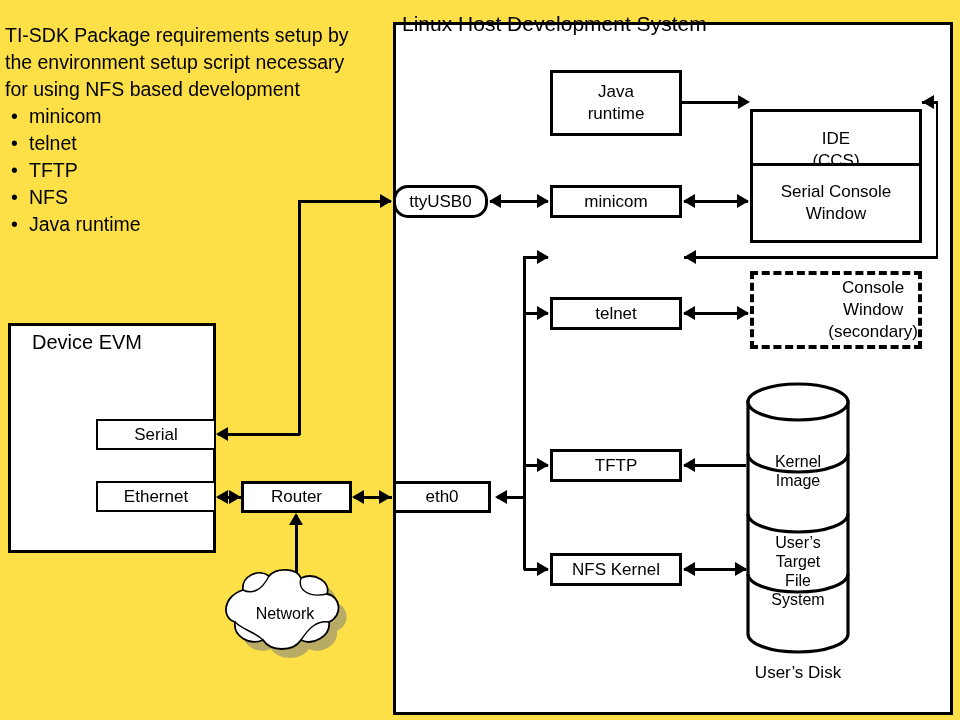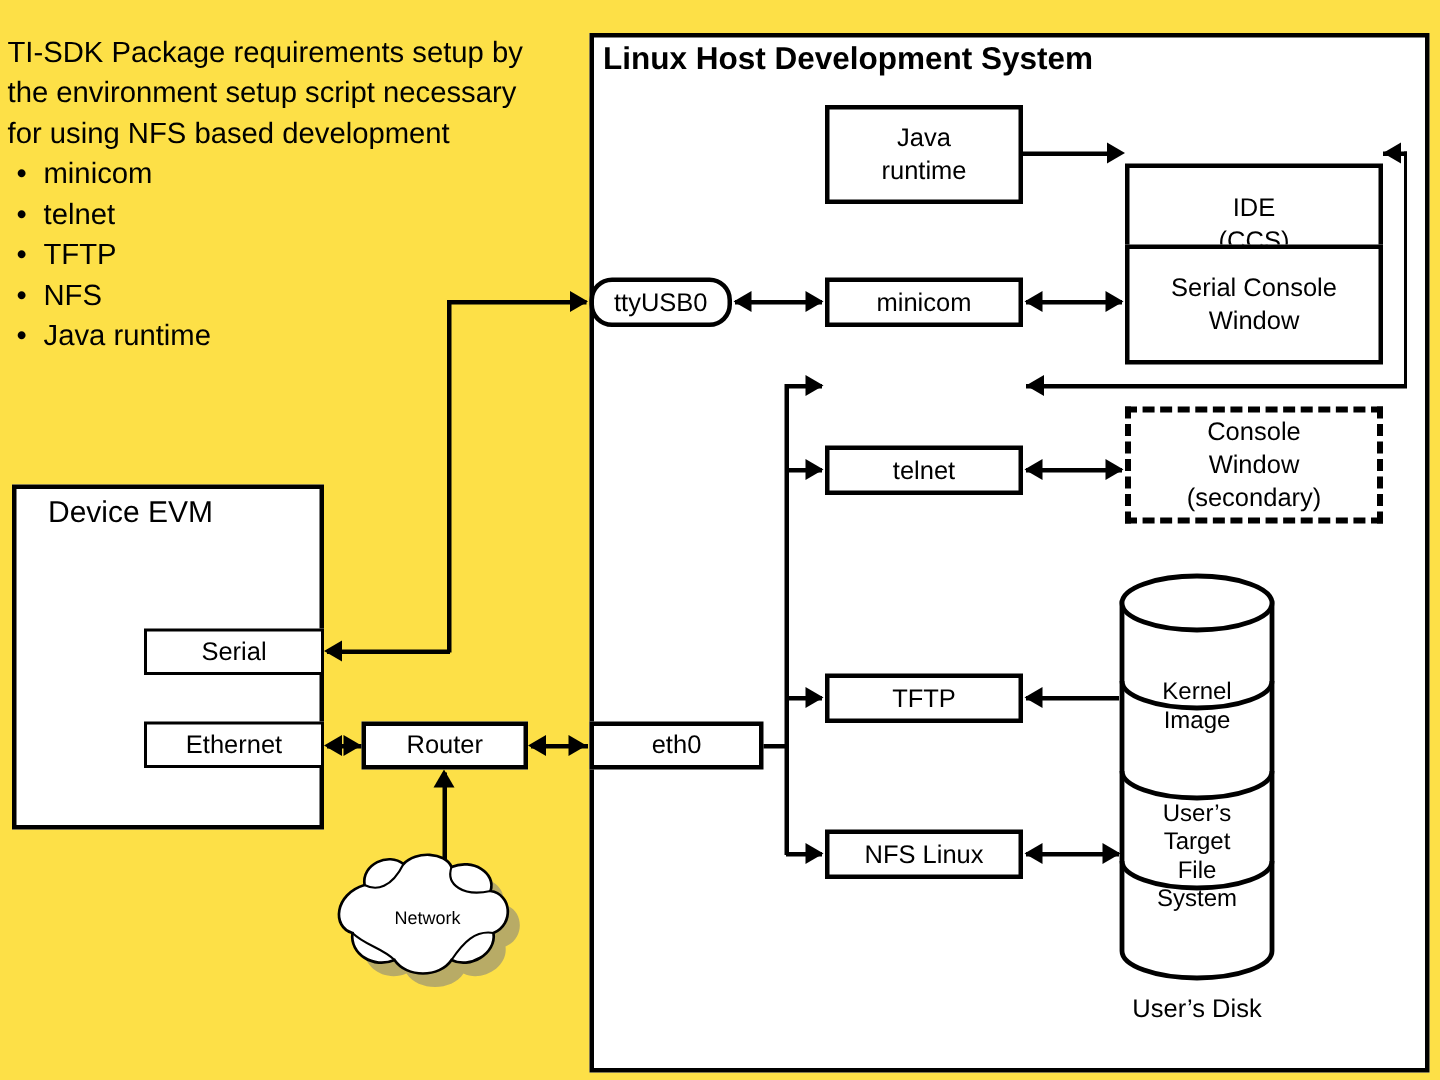--- a/index.html
+++ b/index.html
@@ -58,21 +58,21 @@
     background: #ffffff;
     display: flex;
     align-items: center;
     justify-content: center;
     text-align: center;
     font-size: 17px;
     line-height: 22px;
     z-index: 5;
   }
   .box.thin { border-width: 2.5px; }
-  .box.dashed { border-style: dashed; border-width: 4px; }
+  .box.dashed { border-style: dashed; border-width: 4px; justify-content: flex-end; }
 
   
   .panel {
     position: absolute;
     box-sizing: border-box;
     border: 3px solid #000;
     background: #ffffff;
   }
   .panel-title {
     position: absolute;
@@ -137,21 +137,21 @@
     pointer-events: none;
   }
 
   
   #network-cloud {
     position: absolute;
     z-index: 5;
   }
   #network-label {
     position: absolute;
-    font-size: 12px;
+    font-size: 16px;
     text-align: center;
     white-space: nowrap;
     z-index: 6;
   }
 </style>
 </head>
 <body>
 
 <div id="canvas">
 
@@ -160,21 +160,21 @@
     <ul id="desc-bullets">
       <li>minicom</li>
       <li>telnet</li>
       <li>TFTP</li>
       <li>NFS</li>
       <li>Java runtime</li>
     </ul>
   </div>
 
   <div class="panel" id="host-panel" style="left:393px; top:22px; width:560px; height:693px;"></div>
-  <div class="panel-title" style="left:402px; top:28px;font-weight:bold;">Linux Host Development System</div>
+  <div class="panel-title" style="left:402px; top:12px;">Linux Host Development System</div>
 
   <div class="panel" id="device-panel" style="left:8px; top:323px; width:208px; height:230px;"></div>
   <div class="panel-title" style="left:32px; top:331px; font-size:20px;">Device EVM</div>
 
   <div class="box" style="left:550px; top:70px; width:132px; height:66px;">
     <span style="white-space:pre-line;">Java
 runtime</span>
   </div>
 
   <div class="box" style="left:750px; top:62px; width:172px; height:82px;margin-top:47px;">
@@ -203,26 +203,26 @@
   <div class="box dashed" style="left:750px; top:271px; width:172px; height:78px;">
     <span style="white-space:pre-line;">Console
 Window
 (secondary)</span>
   </div>
 
   <div class="box" style="left:550px; top:449px; width:132px; height:33px;">
     <span>TFTP</span>
   </div>
 
-  <div class="box" style="left:393px; top:481px; width:116px; height:32px; z-index:7;">
+  <div class="box" style="left:393px; top:481px; width:98px; height:32px; z-index:7;">
     <span>eth0</span>
   </div>
 
   <div class="box" style="left:550px; top:553px; width:132px; height:33px;">
-    <span>NFS Linux</span>
+    <span>NFS Kernel</span>
   </div>
 
   <div class="box thin" style="left:96px; top:419px; width:120px; height:31px; z-index:7;">
     <span>Serial</span>
   </div>
 
   <div class="box thin" style="left:96px; top:481px; width:120px; height:31px; z-index:7;">
     <span>Ethernet</span>
   </div>
 

